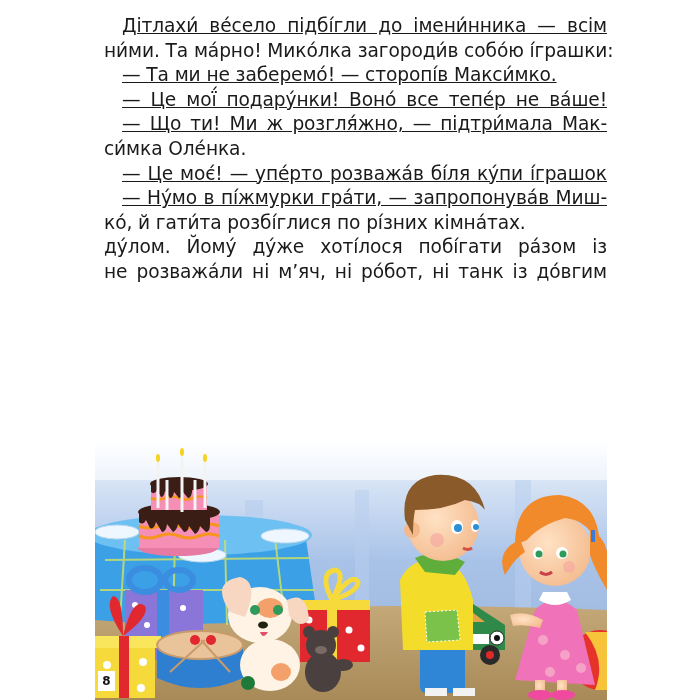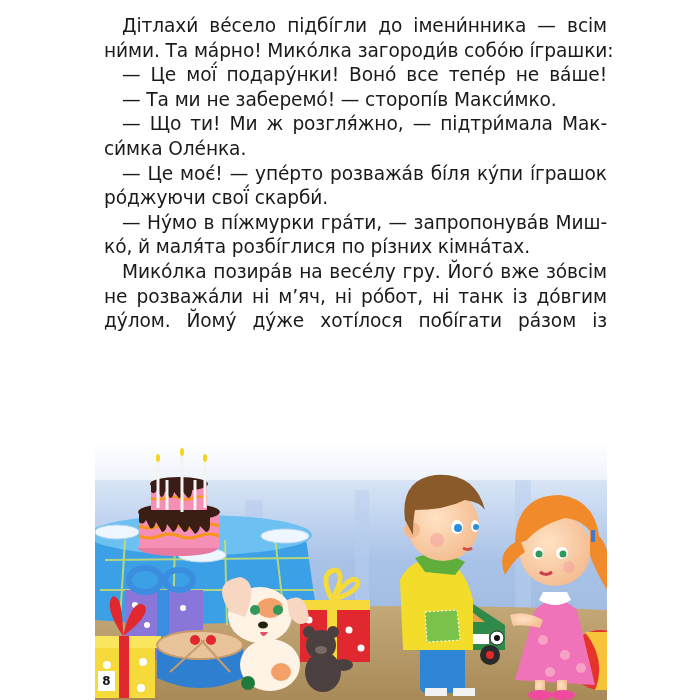--- a/index.html
+++ b/index.html
@@ -2,50 +2,48 @@
 <html><head>
   <meta charset="utf-8">
   <style>
     html, body { margin: 0; padding: 0; background: #ffffff; }
     body { width: 700px; height: 700px; position: relative; overflow: hidden;
            font-family: "DejaVu Sans", "Liberation Sans", sans-serif; color: #1a1a1a; }
     .page { position: absolute; left: 0; top: 0; width: 700px; height: 700px; background: #fff; }
     .text-block { position: absolute; left: 104px; top: 14px; width: 503px; }
     .line { display: block; font-size: 18.6px; line-height: 24.6px; height: 24.6px; white-space: nowrap;
             text-align: justify; text-align-last: justify; letter-spacing: -0.1px; }
-    .line.indent { padding-left: 18px; }
+    .line.indent { padding-left: 18px; text-decoration: underline; }
     .line.last { text-align-last: left; }
     .line.final-justify { text-align-last: justify; }
 
     .illustration { position: absolute; left: 95px; top: 440px; width: 512px; height: 260px; overflow: hidden; }
     .illustration svg { display: block; }
 
     .page-number { position: absolute; left: 98px; top: 671px; width: 17px; height: 20px; background: #ffffff;
                    font-family: "DejaVu Sans", sans-serif; font-weight: bold; font-size: 12px; line-height: 20px;
                    text-align: center; color: #111; }
   </style>
 </head>
 <body>
 
 <div class="page">
 
   <div class="text-block">
     <span class="line indent">Дітлахи́ ве́село підбі́гли до імени́нника — всім</span>
     <span class="line">ни́ми. Та ма́рно! Мико́лка загороди́в собо́ю і́грашки:</span>
+    <span class="line indent last">— Та ми не заберемо́! — сторопі́в Макси́мко.</span>
     <span class="line indent">— Це мої́ подару́нки! Воно́ все тепе́р не ва́ше!</span>
-    <span class="line indent last">— Та ми не заберемо́! — сторопі́в Макси́мко.</span>
     <span class="line indent">— Що ти! Ми ж розгля́жно, — підтри́мала Мак-</span>
     <span class="line last">си́мка Оле́нка.</span>
     <span class="line indent">— Це моє́! — упе́рто розважа́в бі́ля ку́пи і́грашок</span>
-    <span class="line last">ро́джуючи свої́ скарби́.</span>
     <span class="line indent">— Ну́мо в пі́жмурки гра́ти, — запропонува́в Миш-</span>
-    <span class="line last">ко́, й маля́та розбі́глися по рі́зних кімна́тах.</span>
-    <span class="line indent">Мико́лка позира́в на весе́лу гру. Його́ вже зо́всім</span>
+    <span class="line last">ко́, й гати́та розбі́глися по рі́зних кімна́тах.</span>
+    <span class="line final-justify">ду́лом. Йому́ ду́же хоті́лося побі́гати ра́зом із</span>
     <span class="line">не розважа́ли ні м’яч, ні ро́бот, ні танк із до́вгим</span>
-    <span class="line final-justify">ду́лом. Йому́ ду́же хоті́лося побі́гати ра́зом із</span>
   </div>
 
   <div class="illustration">
     <svg width="512" height="260" viewBox="0 0 512 260" xmlns="http://www.w3.org/2000/svg">
       <defs>
         <linearGradient id="wallg" x1="0" y1="0" x2="0" y2="1">
           <stop offset="0" stop-color="#ffffff"></stop>
           <stop offset="0.22" stop-color="#d6e3f5"></stop>
           <stop offset="0.6" stop-color="#a9c3e8"></stop>
           <stop offset="1" stop-color="#9fb8df"></stop>

